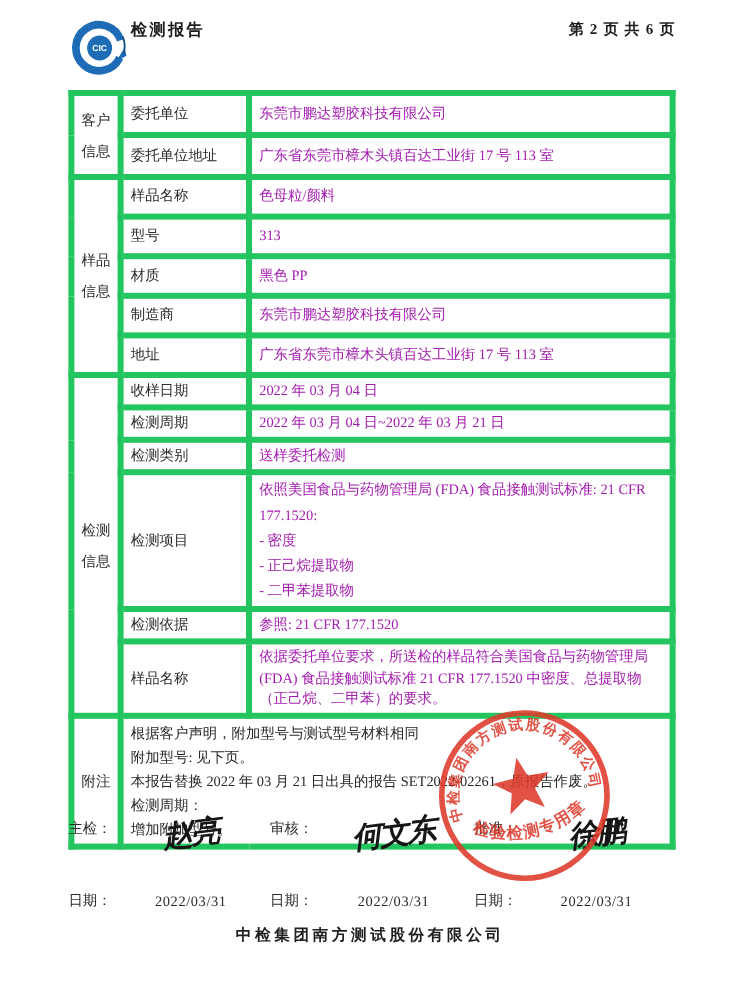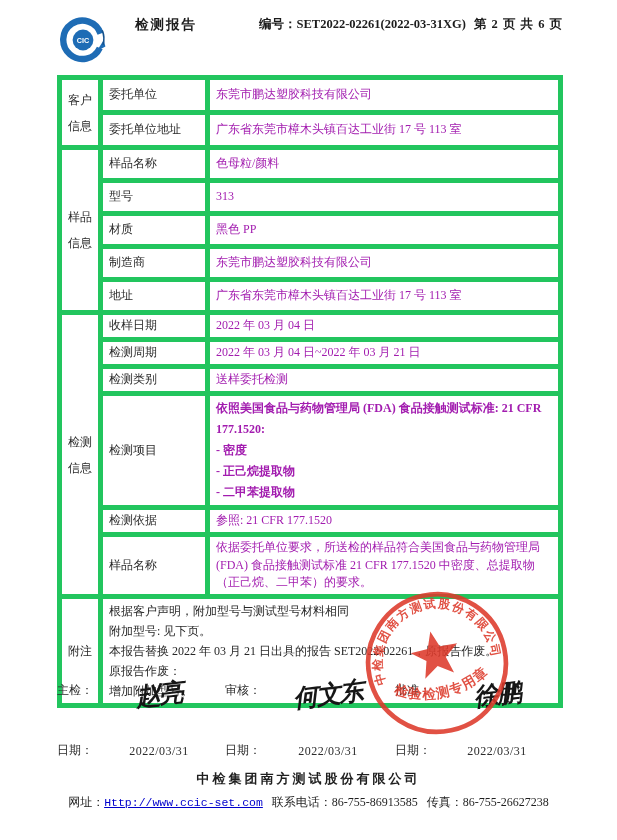--- a/index.html
+++ b/index.html
@@ -11,21 +11,21 @@
     color:#272727;
     font-size:12px;
     overflow:hidden;
   }
   
   .hdr{
     position:absolute;left:57px;top:16px;width:506px;height:52px;
     display:flex;align-items:flex-start;
   }
   .logo{width:52px;height:48px;flex:0 0 auto;}
-  .hdr-title{font-weight:bold;font-size:13.5px;margin-left:26px;letter-spacing:2px;color:#1c1c1c;}
+  .hdr-title{font-weight:bold;font-size:13.5px;letter-spacing:2px;color:#1c1c1c;}
   .hdr-no{font-weight:bold;font-size:12.5px;margin-left:62px;color:#1c1c1c;white-space:nowrap;}
   .hdr-page{font-weight:bold;font-size:12.5px;margin-left:auto;color:#1c1c1c;white-space:nowrap;letter-spacing:1px;}
   
   table.rpt{
     position:absolute;left:57px;top:75px;width:506px;
     border-collapse:collapse;table-layout:fixed;
   }
   table.rpt td{
     border:5px solid #22c55e;
     padding:2px 6px;
@@ -34,21 +34,21 @@
   }
   td.sec{
     text-align:center;
     padding:2px 4px;
     color:#2b2b2b;
   }
   td.sec div{line-height:26px;}
   td.fld{padding-left:10px;color:#2b2b2b;}
   td.val{padding-left:14px;color:#a21caf;}
   td.val-multi{vertical-align:middle;padding:6px 14px;}
-  td.val-multi div{line-height:21px;font-weight:bold;}
+  td.val-multi div{line-height:21px;}
   td.note-cell{vertical-align:middle;padding:6px 10px;}
   td.note-cell div{line-height:20px;font-family:Liberation Serif, serif;}
   
   .sig-area{position:absolute;left:57px;top:672px;width:506px;}
   .sig-row{display:grid;grid-template-columns:168px 170px 168px;align-items:center;height:52px;}
   .sig-block{display:flex;align-items:flex-start;}
   .sig-role{white-space:nowrap;color:#2b2b2b;}
   .sig-name{
     flex:1;text-align:center;
     font-size:25px;font-weight:600;color:#161616;
@@ -84,21 +84,20 @@
 
   <div class="hdr">
     <svg class="logo" viewBox="0 0 60 60" aria-hidden="true">
       <path d="M 52 22 A 24 24 0 1 0 51 40" fill="none" stroke="#1e6cb5" stroke-width="8"></path>
       <path d="M 47 44 L 58 38 L 56 30 Z" fill="#1e6cb5"></path>
       <path d="M 54 18 A 27 27 0 0 1 55 36" fill="none" stroke="#15518c" stroke-width="2"></path>
       <circle cx="30" cy="30" r="13" fill="#1e6cb5"></circle>
       <text x="30" y="33.5" text-anchor="middle" font-size="9" font-weight="bold" fill="#ffffff" font-family="'Liberation Sans',sans-serif">CIC</text>
     </svg>
     <div class="hdr-title">检测报告</div>
-    <div class="hdr-no"><span>编号：</span><span>SET2022-02261(2022-03-31XG)</span></div>
     <div class="hdr-page">第 2 页 共 6 页</div>
   </div>
 
   <table class="rpt">
     <colgroup>
         <col style="width:41px">
         <col style="width:107px">
         <col>
       </colgroup>
 
@@ -176,21 +175,21 @@
     </tr>
 
     <tr style="height:102px">
       <td class="sec">
         <div>附注</div>
       </td>
       <td class="note-cell" colspan="2">
         <div>根据客户声明，附加型号与测试型号材料相同</div>
         <div>附加型号: 见下页。</div>
         <div>本报告替换 2022 年 03 月 21 日出具的报告 SET2022-02261，原报告作废。</div>
-        <div>原报告作废：</div>
+        <div>检测周期：</div>
         <div>增加附加型号。</div>
       </td>
     </tr>
   </tbody>
     </table>
 
   <svg class="stamp" viewBox="0 0 140 140" aria-hidden="true">
     <defs>
       <path id="ringPath" d="M 17.8 79.2 A 53 53 0 1 1 122.2 79.2" fill="none"></path>
       <path id="bannerPath" d="M 24 90 A 88 88 0 0 0 116 90" fill="none"></path>
@@ -231,20 +230,15 @@
       </div>
       <div class="date-block">
         <span class="date-label">日期：</span>
         <span class="date-value">2022/03/31</span>
       </div>
     </div>
   </div>
 
   <div class="footer">
     <div class="f-company">中检集团南方测试股份有限公司</div>
-    <div class="f-line">
-      <span>网址：</span><a class="f-link" href="#">Http://www.ccic-set.com</a>
-      <span style="margin-left:6px;">联系电话：</span><span>86-755-86913585</span>
-      <span style="margin-left:6px;">传真：</span><span>86-755-26627238</span>
-    </div>
   </div>
 
 </div>
 
 </body></html>

